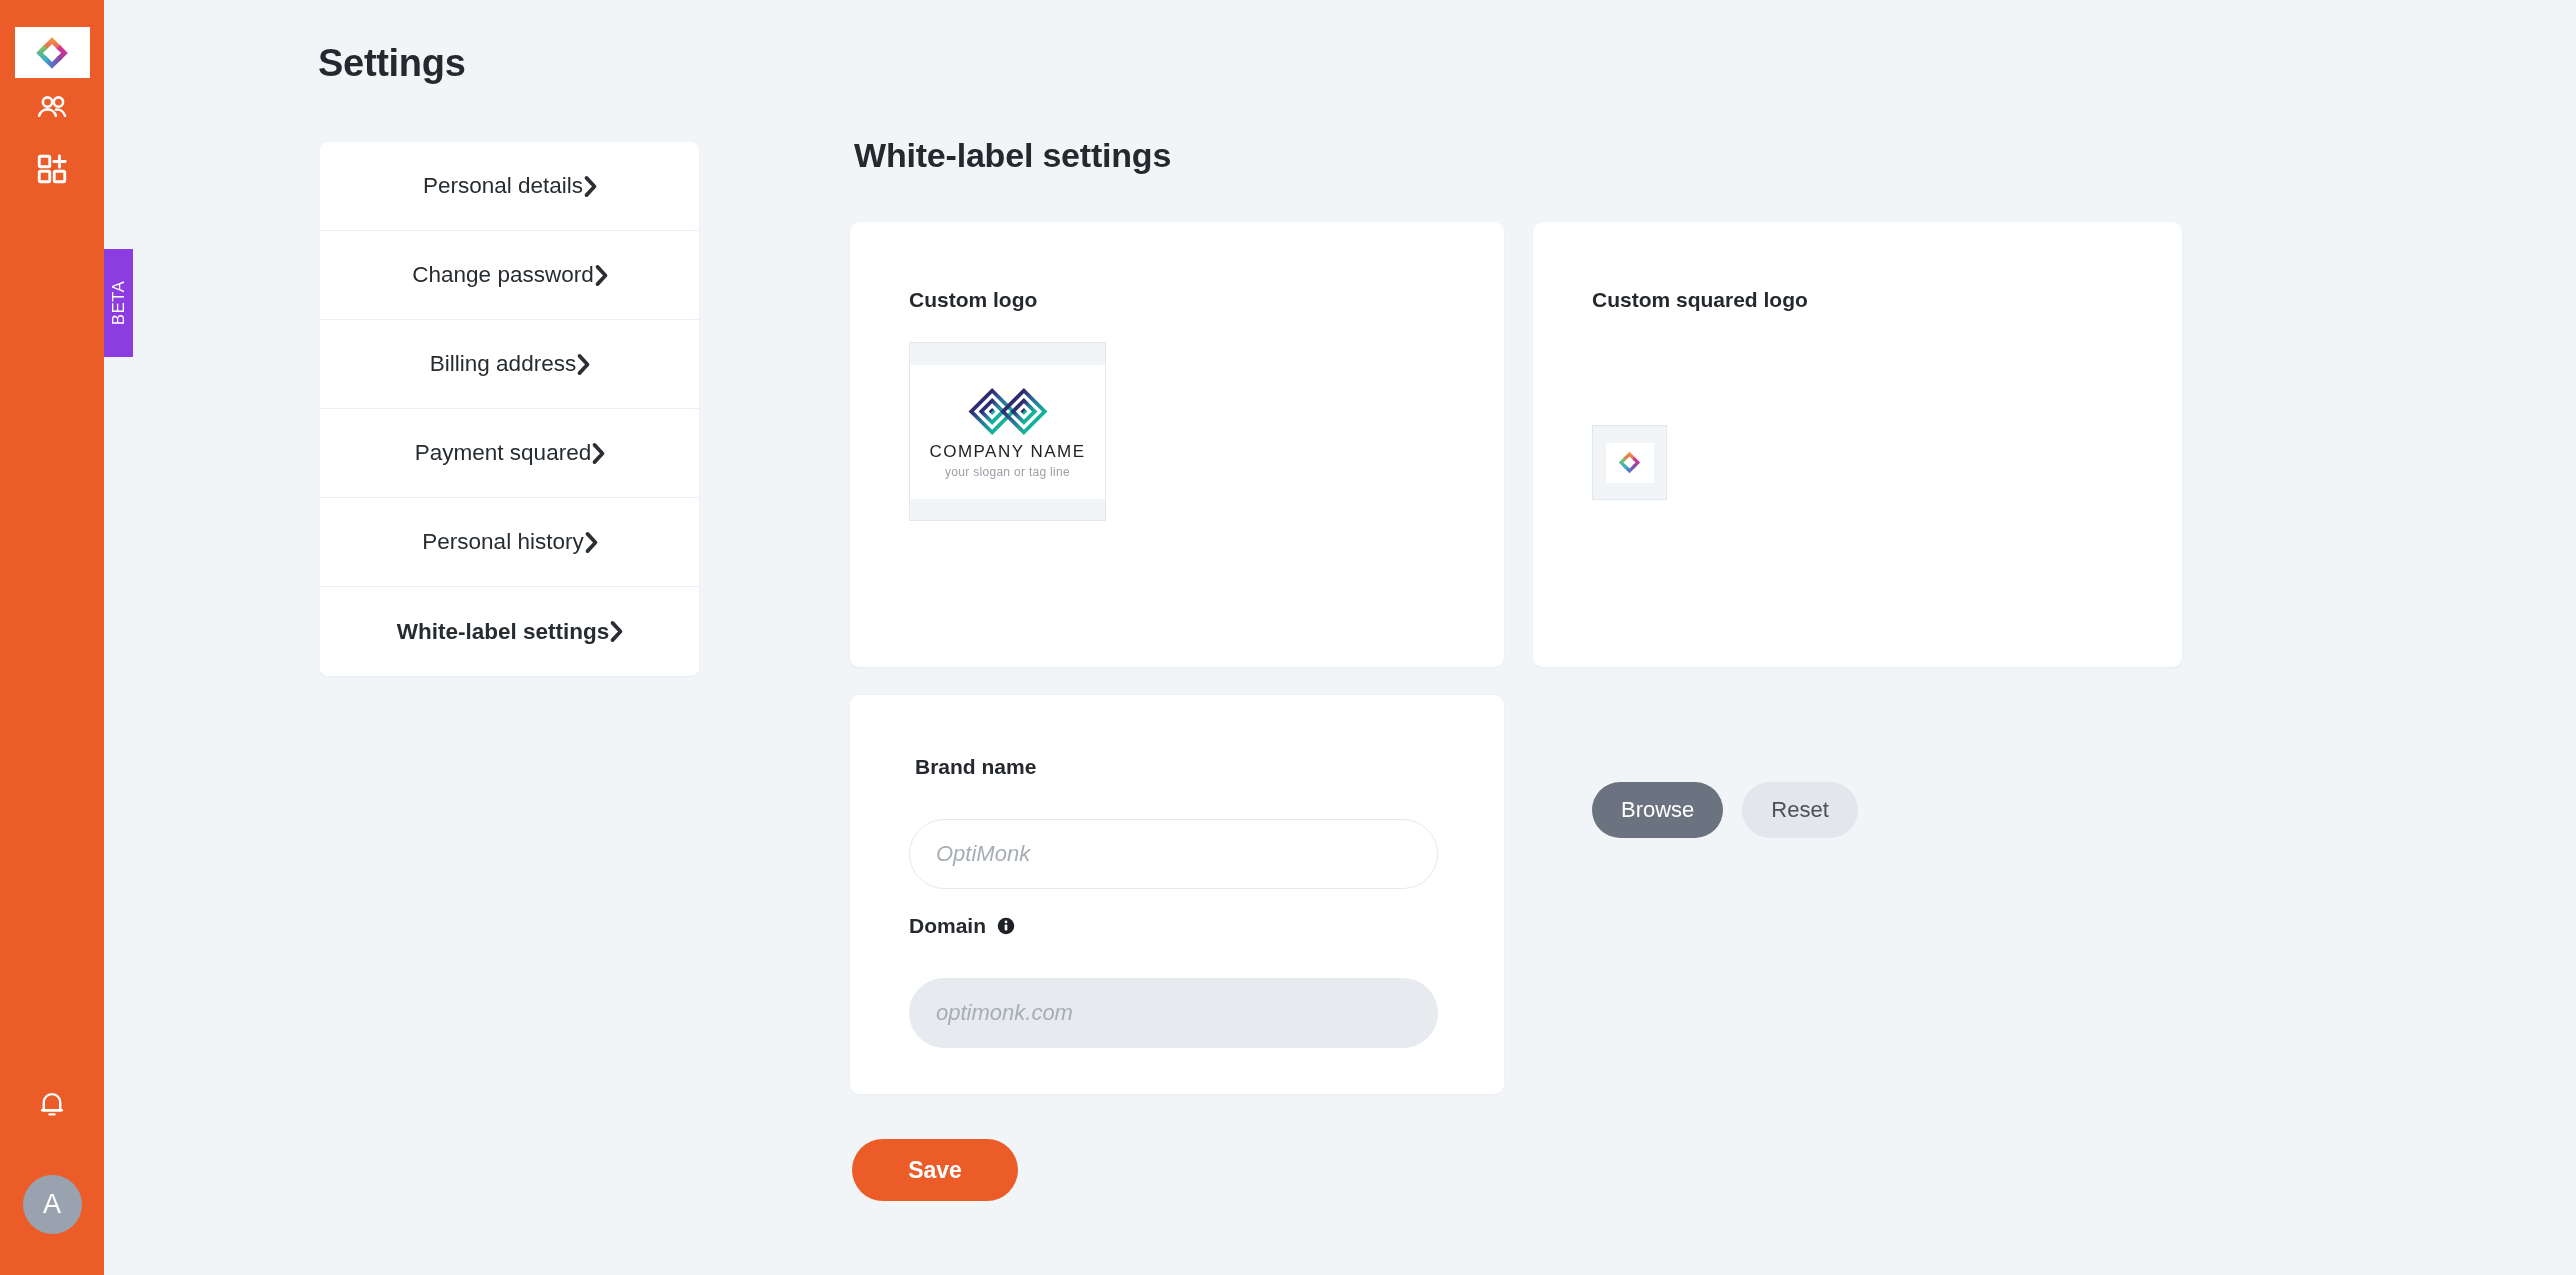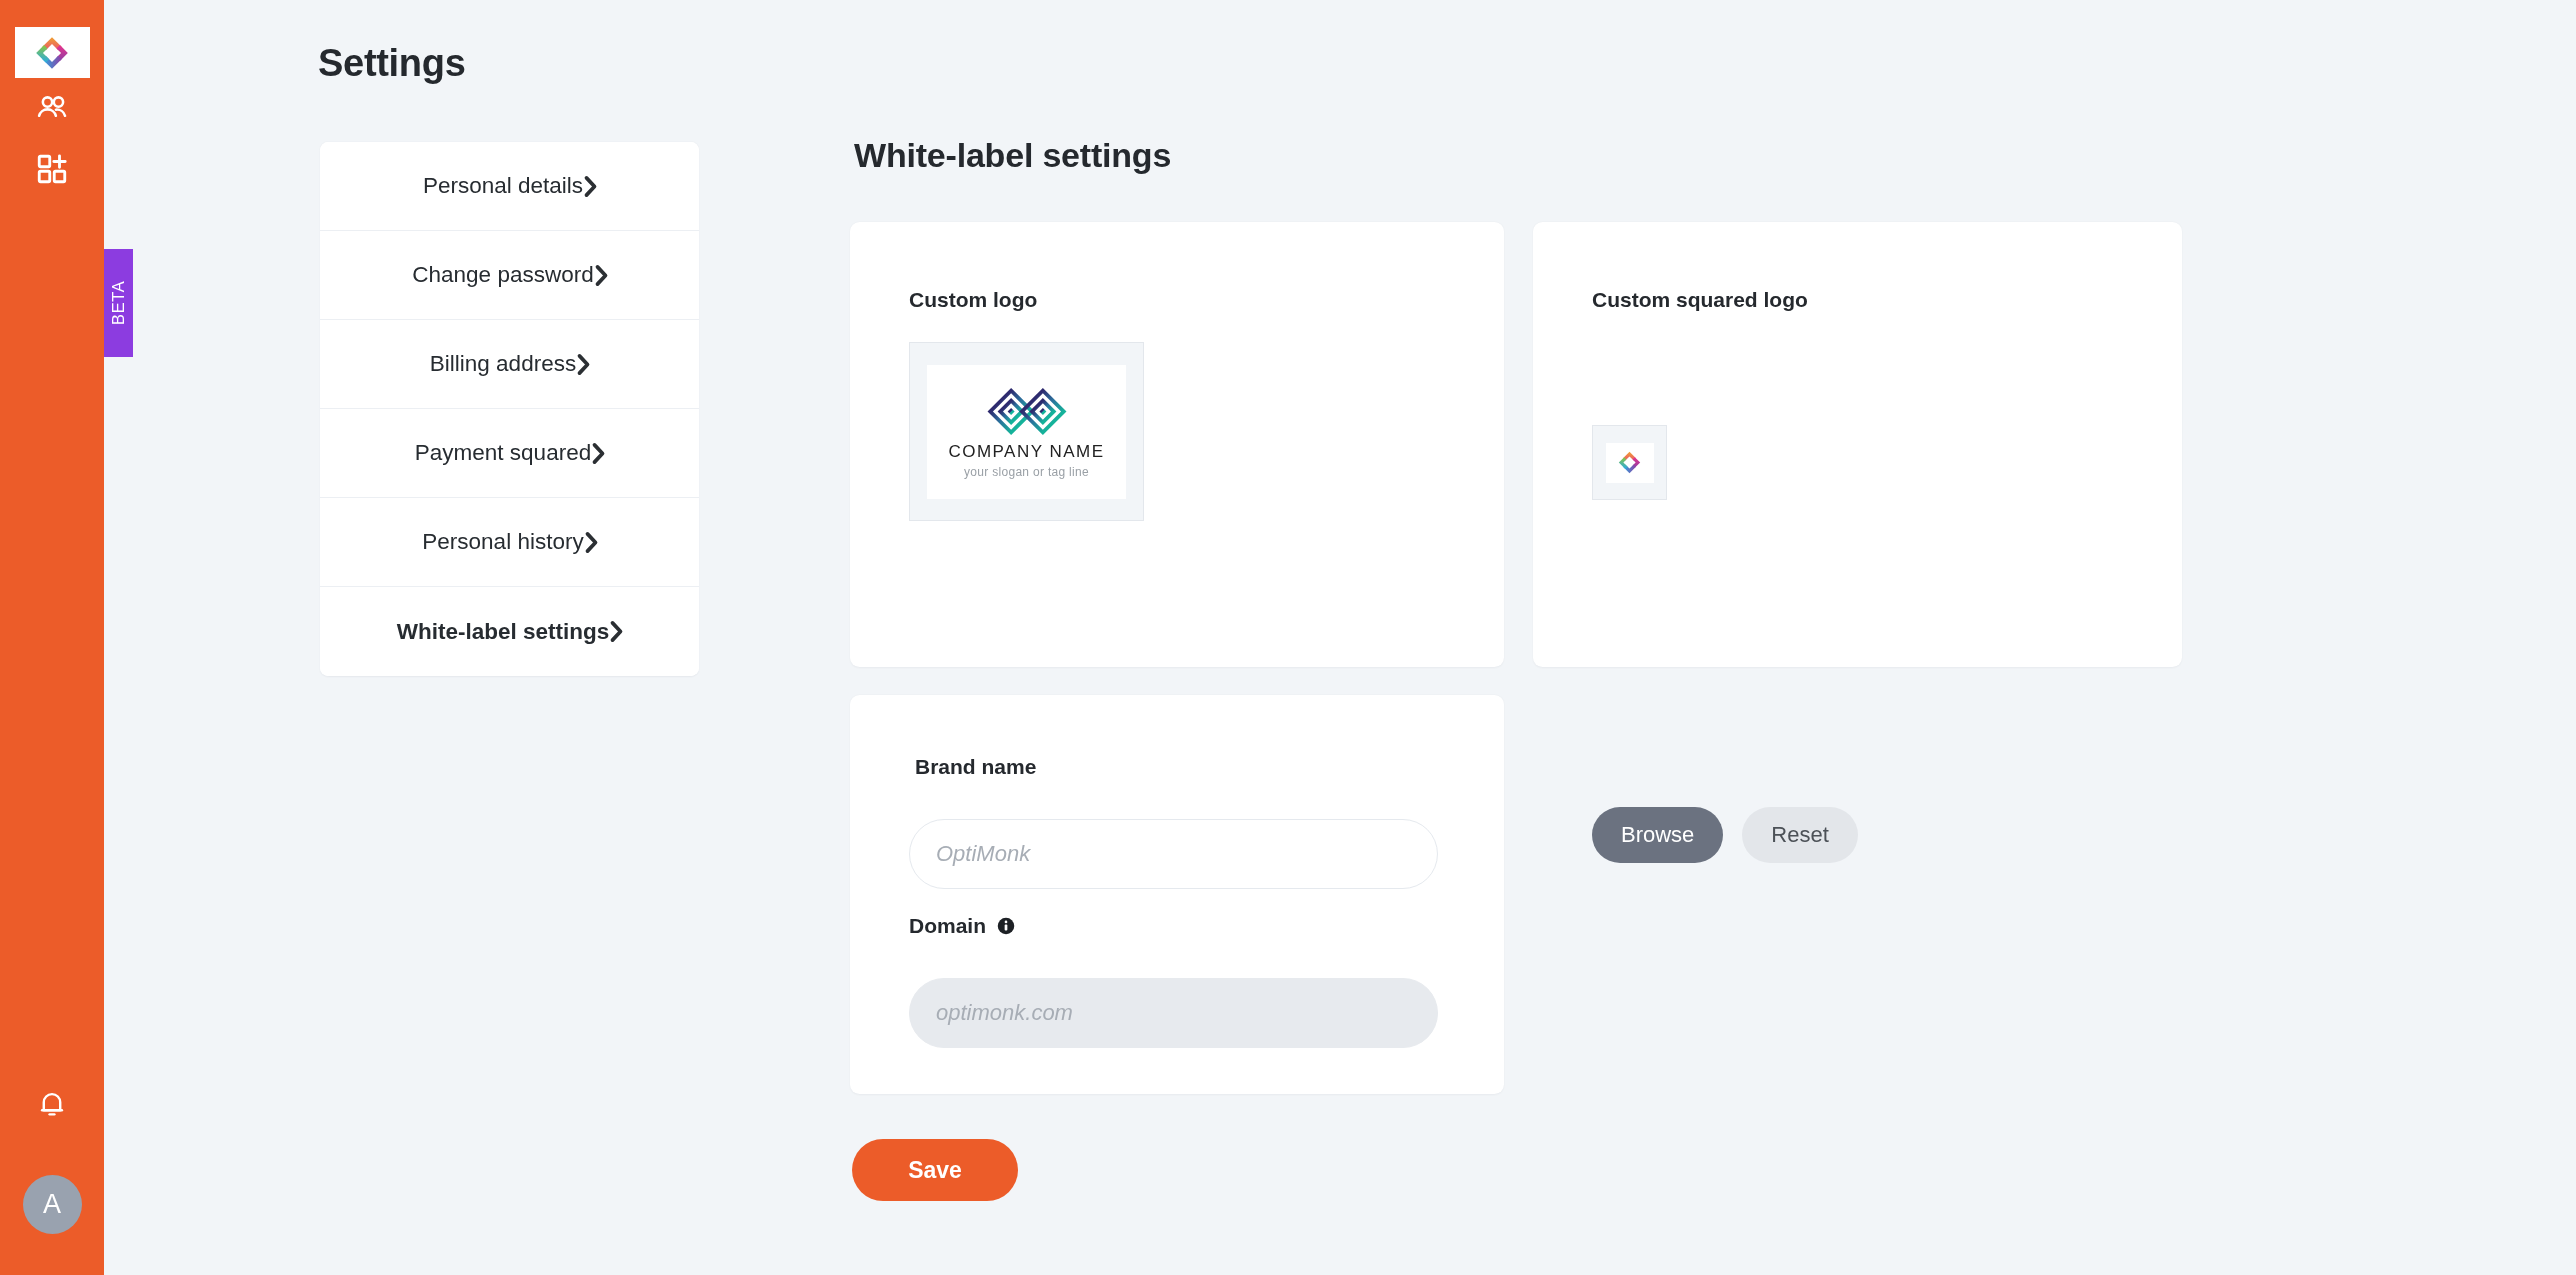--- a/index.html
+++ b/index.html
@@ -120,21 +120,21 @@
 
   .card-label {
     position: absolute;
     left: 59px; top: 66px;
     font-size: 21px; font-weight: 700; color: #25292e;
   }
 
   .logo-preview {
     position: absolute;
     left: 59px; top: 120px;
-    width: 235px; height: 179px;
+    width: 197px; height: 179px;
     background: #f2f5f8;
     border: 1.4px solid #e3e7ec;
     display: flex; align-items: center; justify-content: center;
   }
   .logo-preview .inner {
     width: 199px; height: 134px;
     background: #fff;
     display: flex; flex-direction: column;
     align-items: center; justify-content: center;
     gap: 2.7px;
@@ -161,21 +161,21 @@
   .squared-preview svg { width: 27px; height: 27px; display: block; }
 
   .btn-row { position: absolute; display: flex; gap: 19px; }
   #row-logo    { left: 59px; top: 560px; }
   #row-squared { left: 59px; top: 560px; }
   .btn {
     border: none; border-radius: 682px;
     font-family: "Liberation Sans", sans-serif;
     font-size: 22px; cursor: pointer;
     padding: 0 29px; height: 56px;
-    display: flex; align-items: center; justify-content: center; margin-top: 25px;
+    display: flex; align-items: center; justify-content: center;
   }
   .btn-browse { background: #6b7280; color: #ffffff; }
   .btn-reset  { background: #e3e6ea; color: #4c5157; }
 
   .field-label {
     position: absolute;
     font-size: 21px; font-weight: 700; color: #25292e;
     display: flex; align-items: center; gap: 11px;
   }
   #lbl-brand  { left: 65px; top: 60px; align-items: center; }

